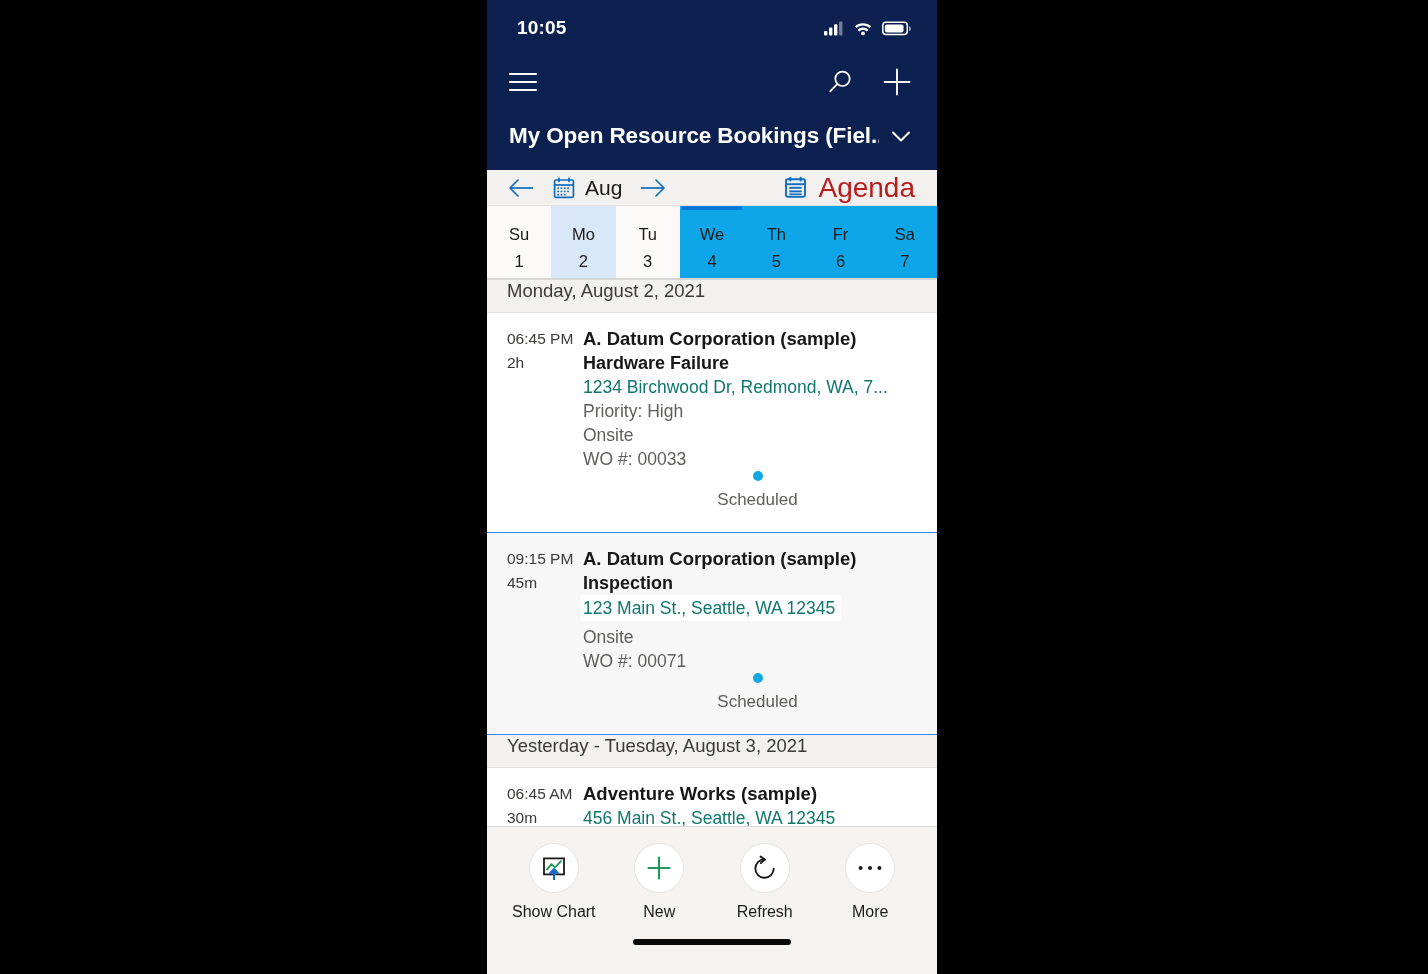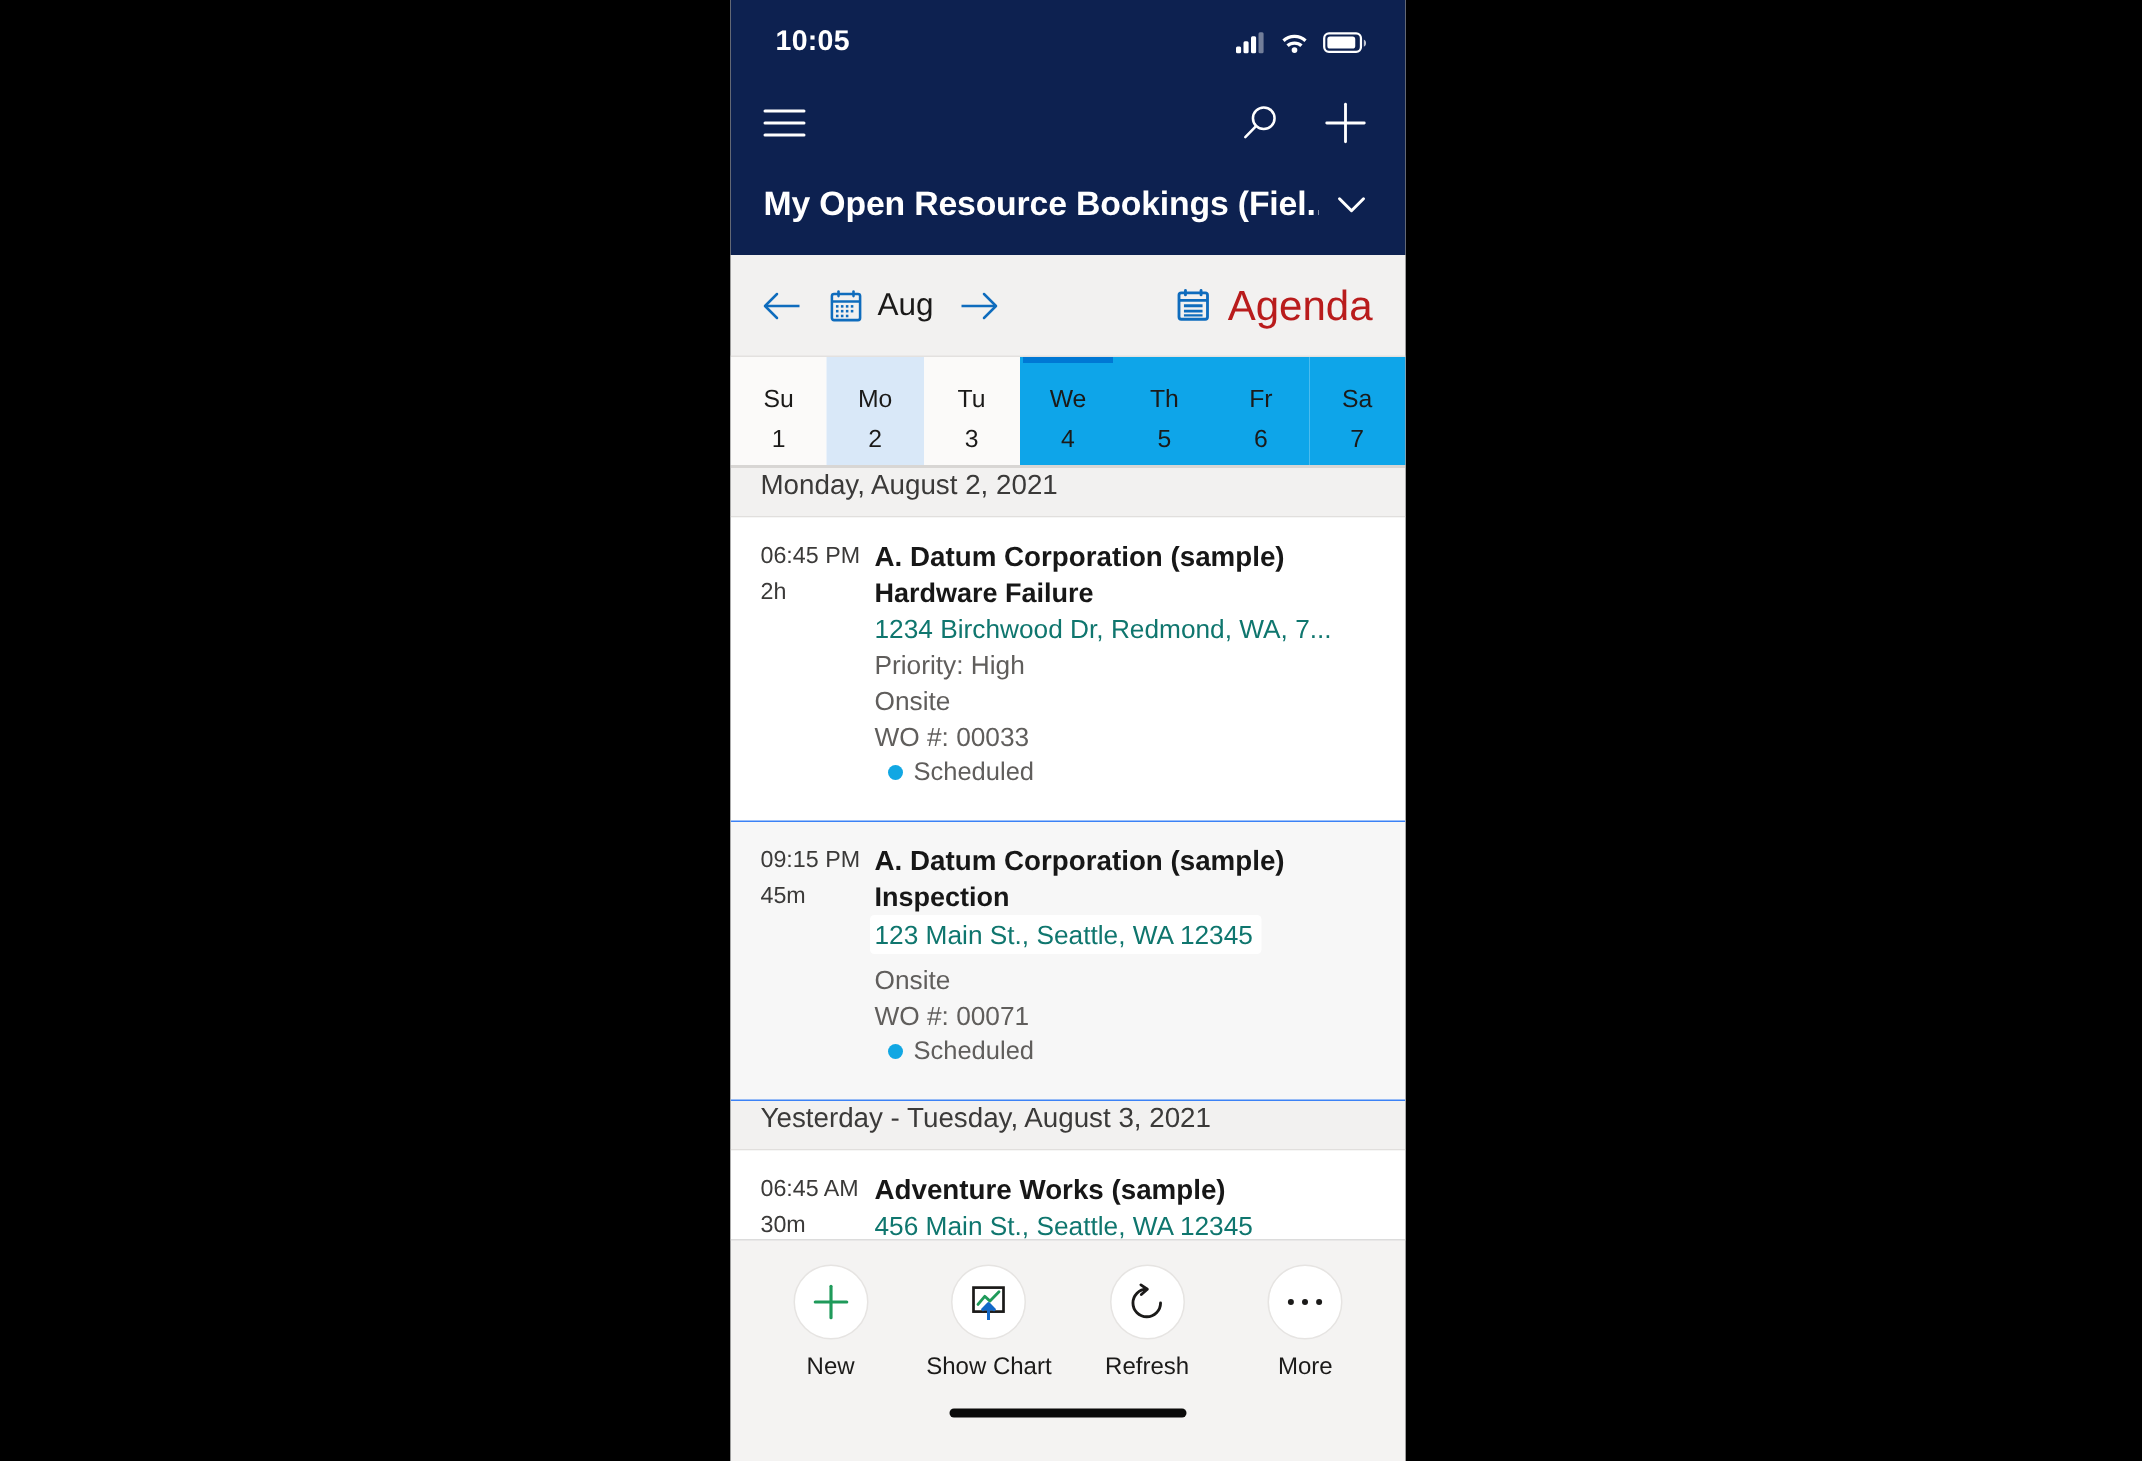--- a/index.html
+++ b/index.html
@@ -103,21 +103,21 @@
     overflow: hidden;
     letter-spacing: -0.1px;
   }
   .chev {
     margin-left: 10px;
     flex: none;
   }
 
   
   .caltoolbar {
-    height: 68px;
+    height: 36px;
     background: #f2f1f0;
     border-bottom: 1px solid #e3e1df;
     display: flex;
     align-items: center;
     justify-content: space-between;
     padding: 0 22px 0 20px;
     box-sizing: border-box;
     flex: none;
   }
   .caltoolbar-left {
@@ -261,20 +261,21 @@
     margin-left: -3px;
   }
   .b-status {
     font-size: 17px;
     color: #605e5c;
     line-height: 24px;
     display: flex;
     align-items: center;
     gap: 7px;
     padding-left: 9px;
+    flex-direction: column;
   }
   .dot {
     width: 10px;
     height: 10px;
     border-radius: 50%;
     background: #11a7e3;
     flex: none;
   }
 
   
@@ -511,37 +512,37 @@
             </div>
             <div class="b-line">Onsite</div>
           </div>
         </div>
       </div>
 
     <div class="bottombar">
       <div class="cmdrow" id="cmdrow">
           <div class="cmd">
             <div class="cmd-circle">
-              <svg width="28" height="28" viewBox="0 0 28 28">
-                <line x1="14" y1="3.5" x2="14" y2="24.5" stroke="#1f9a5a" stroke-width="2.1" stroke-linecap="round"></line>
-                <line x1="3.5" y1="14" x2="24.5" y2="14" stroke="#1f9a5a" stroke-width="2.1" stroke-linecap="round"></line>
-              </svg>
-            </div>
-            <div class="cmd-label">New</div>
-          </div>
-          <div class="cmd">
-            <div class="cmd-circle">
               <svg width="26" height="26" viewBox="0 0 26 26">
                 <rect x="3" y="3.4" width="20" height="16" fill="none" stroke="#1b1a19" stroke-width="1.8"></rect>
                 <polyline points="6,14.6 10.5,9.2 14,12.4 20,6.2" fill="none" stroke="#1f9a5a" stroke-width="1.9" stroke-linecap="round" stroke-linejoin="round"></polyline>
                 <line x1="13" y1="25" x2="13" y2="14" stroke="#1268c8" stroke-width="2"></line>
                 <polyline points="8.6,18.6 13,14 17.4,18.6" fill="#1268c8" stroke="#1268c8" stroke-width="2" stroke-linejoin="round"></polyline>
               </svg>
             </div>
             <div class="cmd-label">Show Chart</div>
+          </div>
+          <div class="cmd">
+            <div class="cmd-circle">
+              <svg width="28" height="28" viewBox="0 0 28 28">
+                <line x1="14" y1="3.5" x2="14" y2="24.5" stroke="#1f9a5a" stroke-width="2.1" stroke-linecap="round"></line>
+                <line x1="3.5" y1="14" x2="24.5" y2="14" stroke="#1f9a5a" stroke-width="2.1" stroke-linecap="round"></line>
+              </svg>
+            </div>
+            <div class="cmd-label">New</div>
           </div>
           <div class="cmd">
             <div class="cmd-circle">
               <svg width="27" height="27" viewBox="0 0 27 27">
                 <path d="M13.5 4.4a9.2 9.2 0 1 0 9.2 9.2" fill="none" stroke="#1b1a19" stroke-width="1.9" stroke-linecap="round"></path>
                 <polyline points="9.6,1.6 13.9,4.5 9.9,8" fill="none" stroke="#1b1a19" stroke-width="1.9" stroke-linecap="round" stroke-linejoin="round"></polyline>
               </svg>
             </div>
             <div class="cmd-label">Refresh</div>
           </div>

